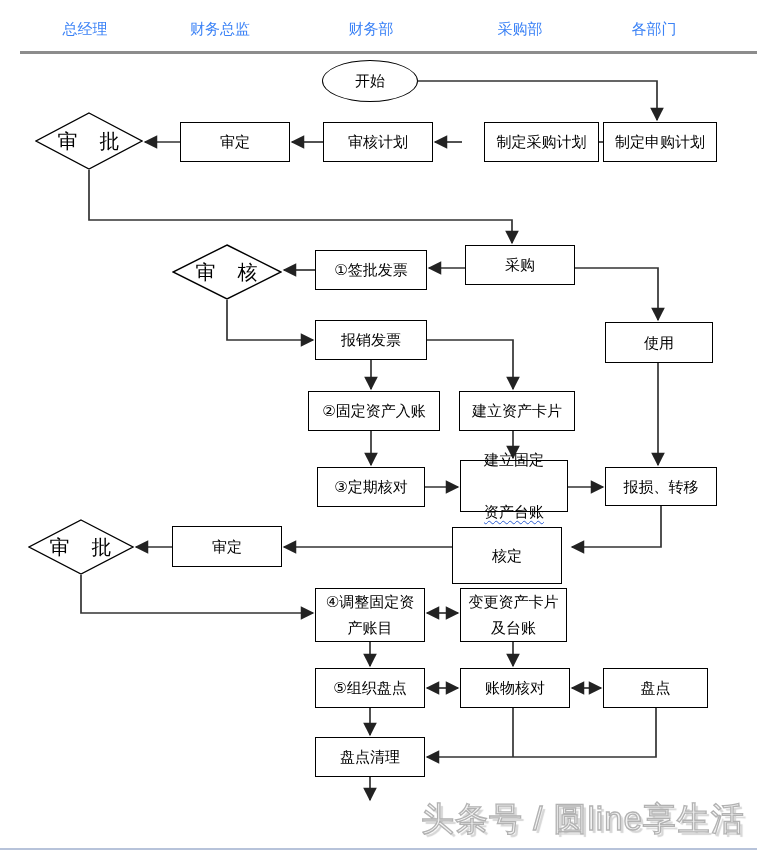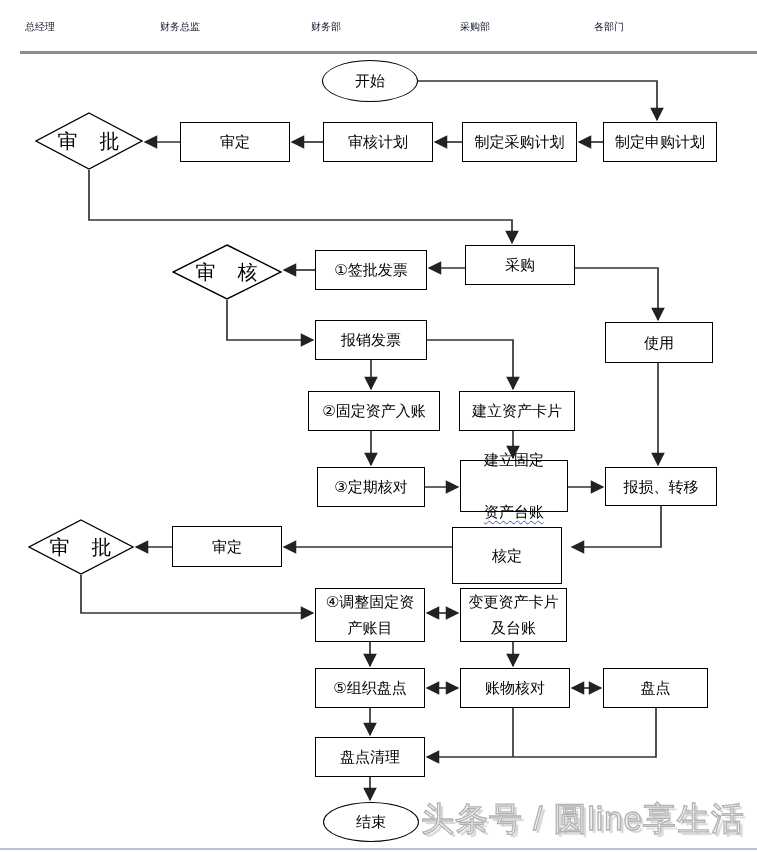--- a/index.html
+++ b/index.html
@@ -1,22 +1,22 @@
 <!DOCTYPE html>
 <html><head>
 <meta charset="utf-8">
 <style>
   html,body{margin:0;padding:0;background:#fff;}
   #canvas{
     position:relative;width:757px;height:852px;background:#ffffff;
     font-family:"Liberation Sans","DejaVu Sans",sans-serif;color:#000;overflow:hidden;
   }
   .lane{
-    position:absolute;top:20px;width:120px;
-    font-size:10px;color:#0f172a;z-index:3;
+    position:absolute;top:20px;width:120px;text-align:center;
+    font-size:15px;color:#3b82f6;z-index:3;
   }
   .lane-rule{
     position:absolute;left:20px;top:51px;width:737px;height:3px;
     background:#8c8c8c;z-index:1;
   }
   #wires{position:absolute;left:0;top:0;z-index:1;pointer-events:none;}
   .node{
     position:absolute;background:#fff;border:1.5px solid #000;box-sizing:border-box;
     display:flex;align-items:center;justify-content:center;text-align:center;
     font-size:15px;line-height:1.6;white-space:pre-line;z-index:2;
@@ -94,28 +94,25 @@
       <polyline points="370,708 370,735" marker-end="url(#arr)"></polyline>
       <polyline points="656,708 656,757 427,757" marker-end="url(#arr)"></polyline>
       <polyline points="513,708 513,757"></polyline>
       <polyline points="370,777 370,800" marker-end="url(#arr)"></polyline>
     </g>
   </svg>
 
   <div class="node oval" style="left:322px;top:60px;width:96px;height:42px">
     <span>开始</span>
   </div>
-  <div class="node oval" style="left:323px;top:802px;width:96px;height:40px">
-    <span>结束</span>
-  </div>
 
   <div class="node" style="left:603px;top:122px;width:114px;height:40px">
     <span>制定申购计划</span>
   </div>
-  <div class="node" style="left:462px;top:122px;width:115px;height:40px">
+  <div class="node" style="left:484px;top:122px;width:115px;height:40px">
     <span>制定采购计划</span>
   </div>
   <div class="node" style="left:323px;top:122px;width:110px;height:40px">
     <span>审核计划</span>
   </div>
   <div class="node" style="left:180px;top:122px;width:110px;height:40px">
     <span>审定</span>
   </div>
 
   <div class="dwrap" style="left:35px;top:112px;width:108px;height:58px">

